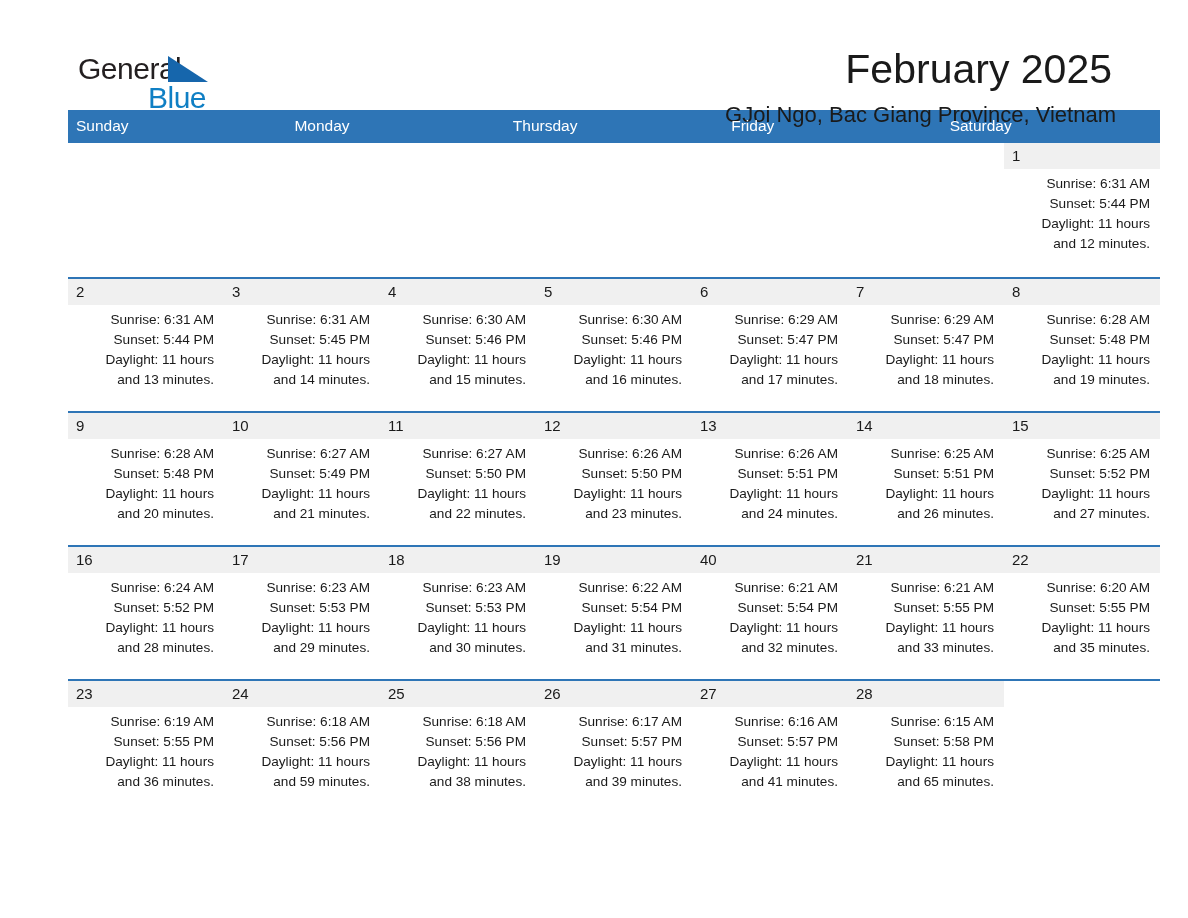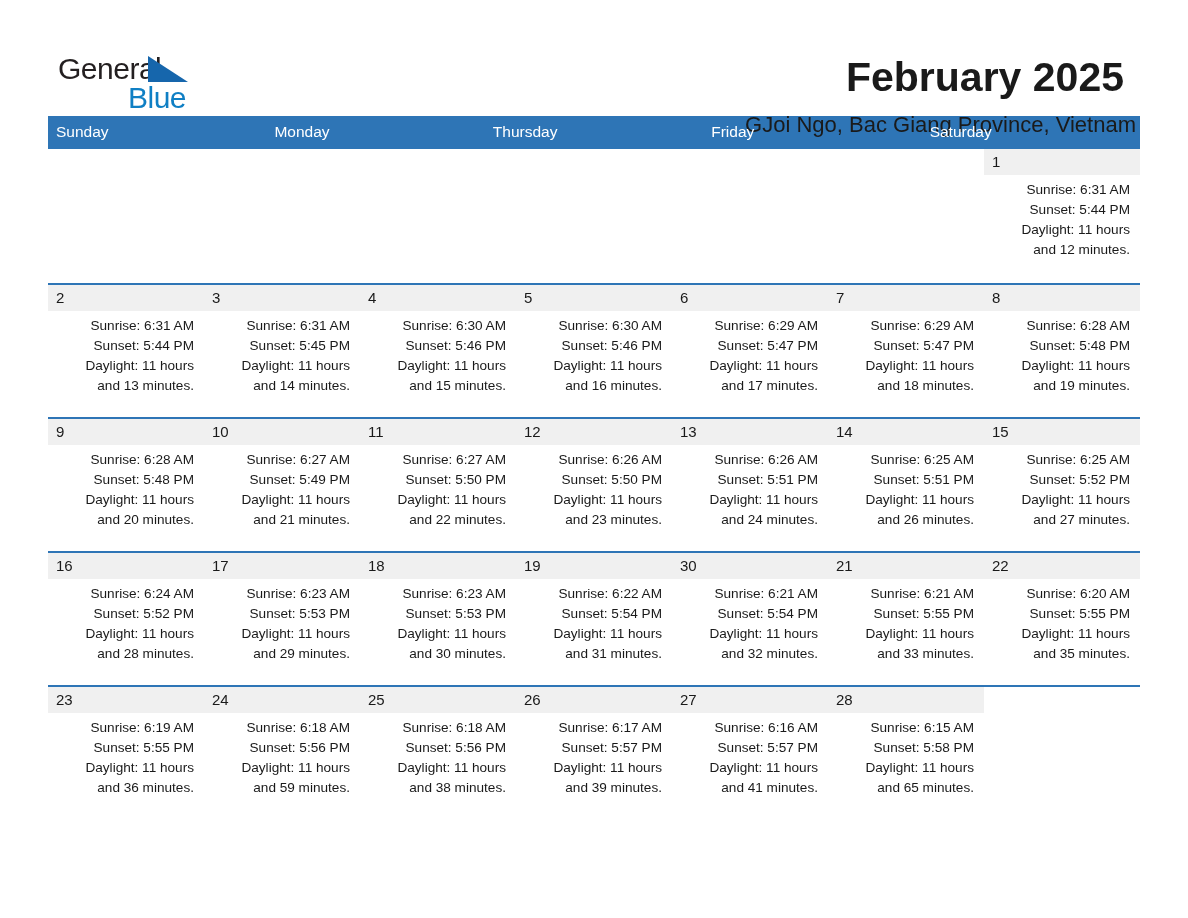--- a/index.html
+++ b/index.html
@@ -13,21 +13,21 @@
     height: 918px;
     font-family: "Liberation Sans", sans-serif;
     color: #1a1a1a;
     overflow: hidden;
   }
   .page {
     position: relative;
     width: 1188px;
     height: 918px;
     box-sizing: border-box;
-    padding: 0 48px;
+    padding: 0 68px;
   }
 
   
   .header {
     display: flex;
     align-items: flex-start;
     justify-content: space-between;
     padding-top: 44px;
     height: 110px;
     box-sizing: border-box;
@@ -64,37 +64,36 @@
     height: 0;
     border-left: 40px solid #1666ac;
     border-top: 26px solid transparent;
   }
   .title-block {
     text-align: right;
     padding-right: 4px;
   }
   .month-title {
     font-size: 41px;
-    font-weight: bold;
+    font-weight: normal;
     line-height: 1.05;
     color: #1a1a1a;
-    margin: 12px;
+    margin: 4px;
   }
   .location-title {
     font-size: 22px;
     font-weight: normal;
     line-height: 1.3;
     color: #1a1a1a;
     margin: 10px 0 0 0;
   }
 
   
   .calendar {
     width: 1092px;
-    margin-top: 6px;
   }
   .weekday-row {
     display: flex;
     background: #2e75b6;
   }
   .weekday-cell {
     flex: 1 1 0;
     color: #ffffff;
     font-size: 15.5px;
     padding: 7px 0 8px 8px;
@@ -362,21 +361,21 @@
           <div class="day-cell">
             <div class="day-number-band">19</div>
             <div class="day-details">
               <div>Sunrise: 6:22 AM</div>
               <div>Sunset: 5:54 PM</div>
               <div class="daylight-line">Daylight: 11 hours</div>
               <div class="daylight-line">and 31 minutes.</div>
             </div>
           </div>
           <div class="day-cell">
-            <div class="day-number-band">30</div>
+            <div class="day-number-band">40</div>
             <div class="day-details">
               <div>Sunrise: 6:21 AM</div>
               <div>Sunset: 5:54 PM</div>
               <div class="daylight-line">Daylight: 11 hours</div>
               <div class="daylight-line">and 32 minutes.</div>
             </div>
           </div>
           <div class="day-cell">
             <div class="day-number-band">21</div>
             <div class="day-details">

